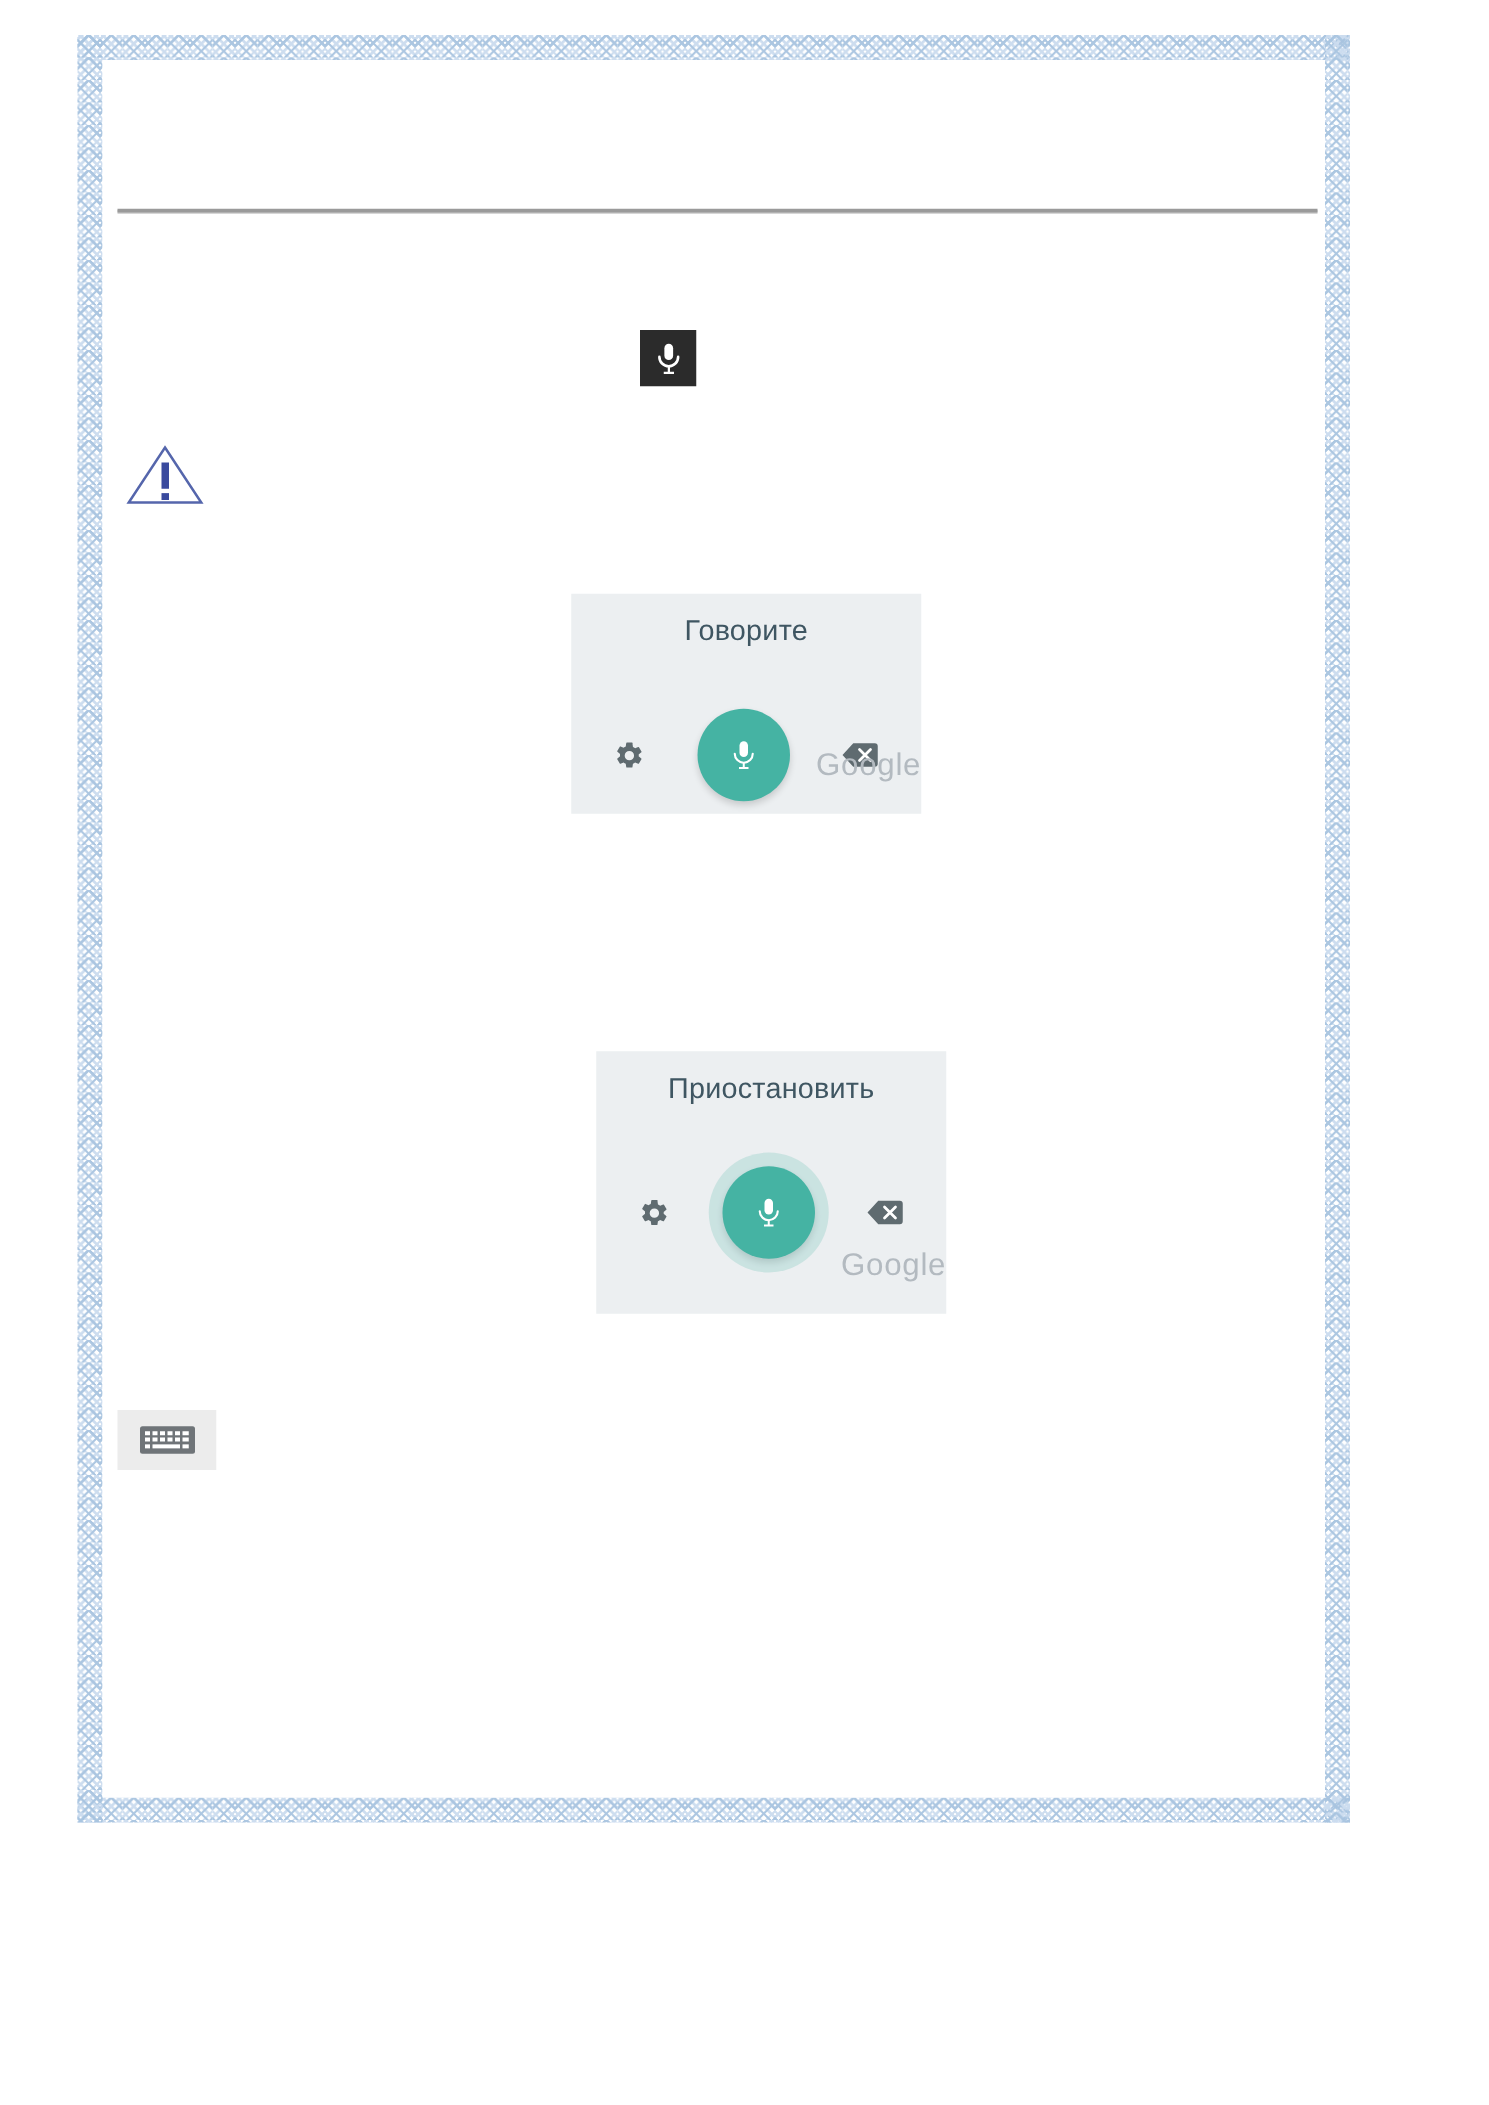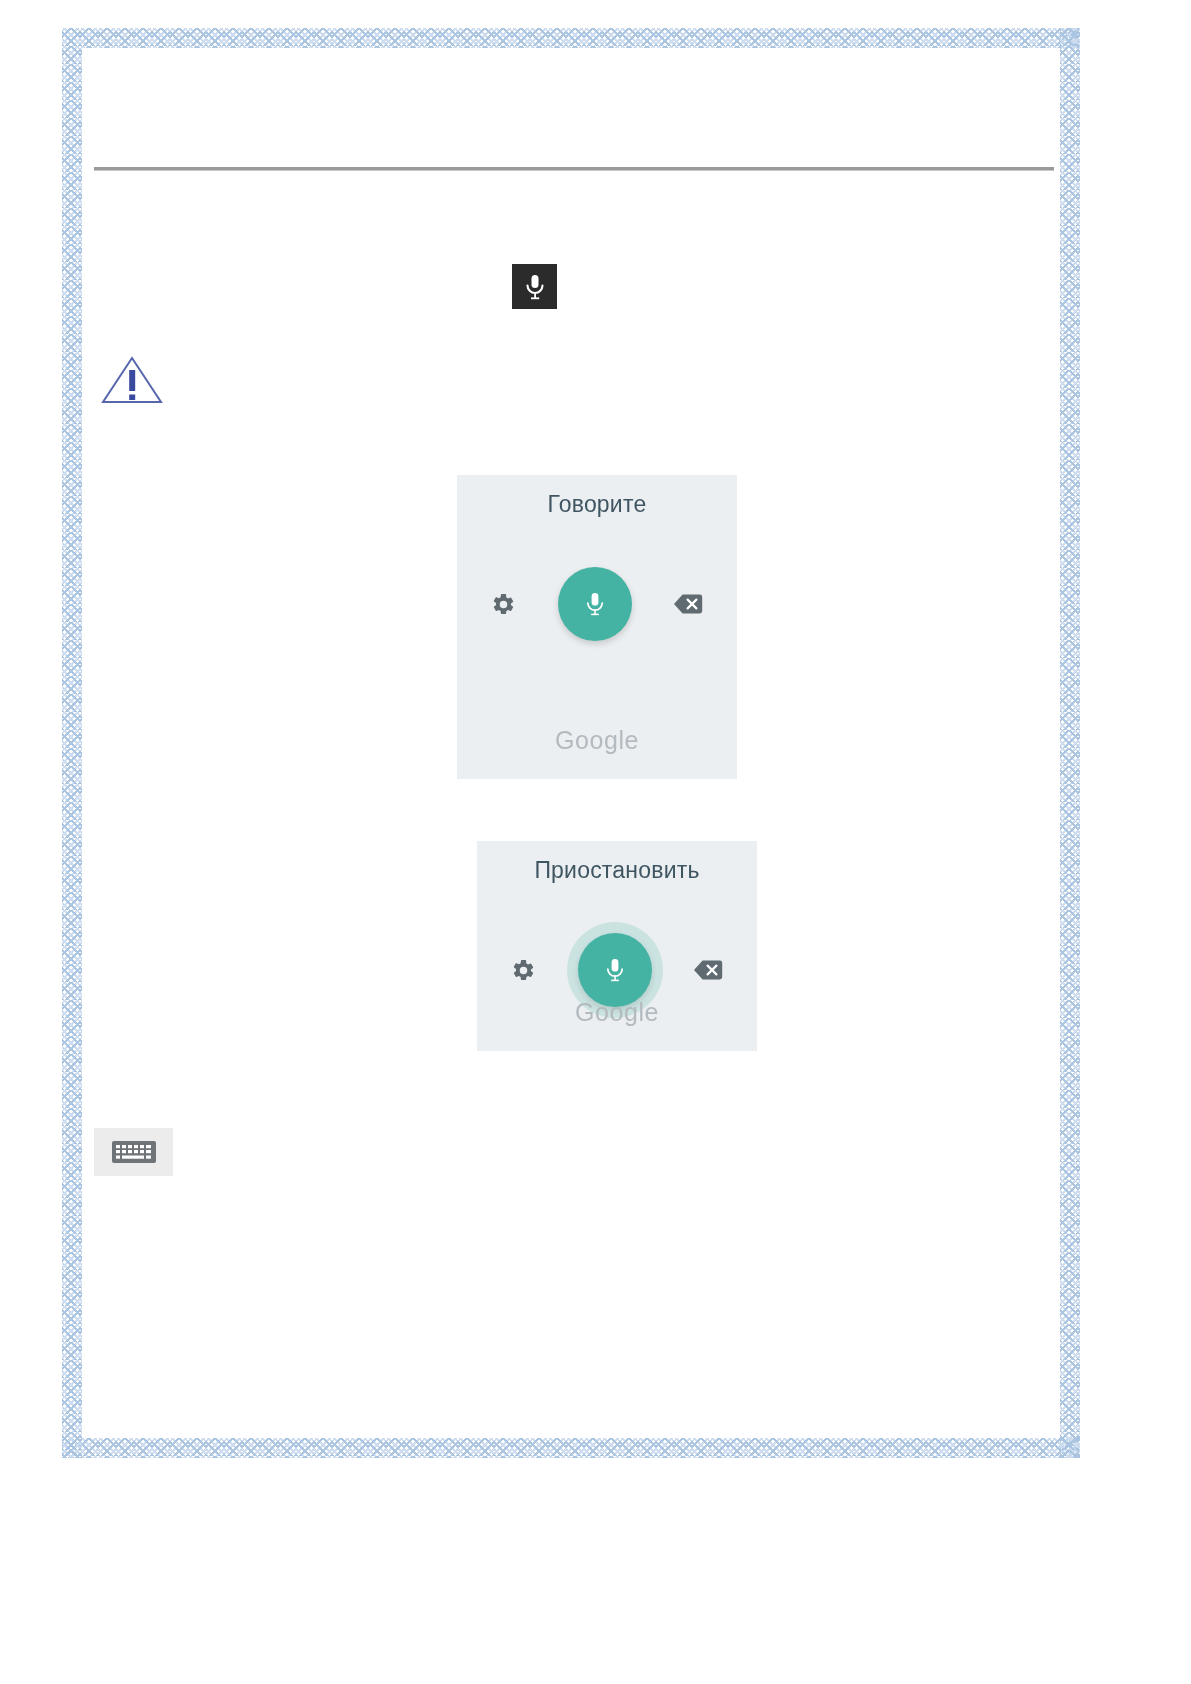--- a/index.html
+++ b/index.html
@@ -75,21 +75,21 @@
     left:100px; top:355px;
     width:64px; height:50px;
   }
 
   
   .voice-card{
     position:absolute;
     background:#eceff1;
     box-sizing:border-box;
   }
-  .card-one{ left:457px; top:475px; width:280px; height:304px; }
+  .card-one{ left:457px; top:475px; width:280px; height:176px; }
   .card-two{ left:477px; top:841px; width:280px; height:210px; }
 
   .card-title{
     position:absolute;
     left:0; right:0;
     top:16px;
     text-align:center;
     font-size:23px;
     color:#3f5662;
     font-family:"Liberation Sans", sans-serif;
@@ -120,21 +120,21 @@
   }
   .mic-circle.glow{
     box-shadow:0 0 0 11px rgba(69,179,163,.20),
                0 3px 6px rgba(0,0,0,.14);
   }
 
   .card-brand{
     position:absolute;
     left:0; right:0;
     bottom:24px;
-    text-align:center;
+    text-align:right;
     font-size:25px;
     color:#b3bac0;
     font-family:"Liberation Sans", sans-serif;
     letter-spacing:.6px;
   }
 
   
   .kbd-button{
     position:absolute;
     left:94px; top:1128px;

